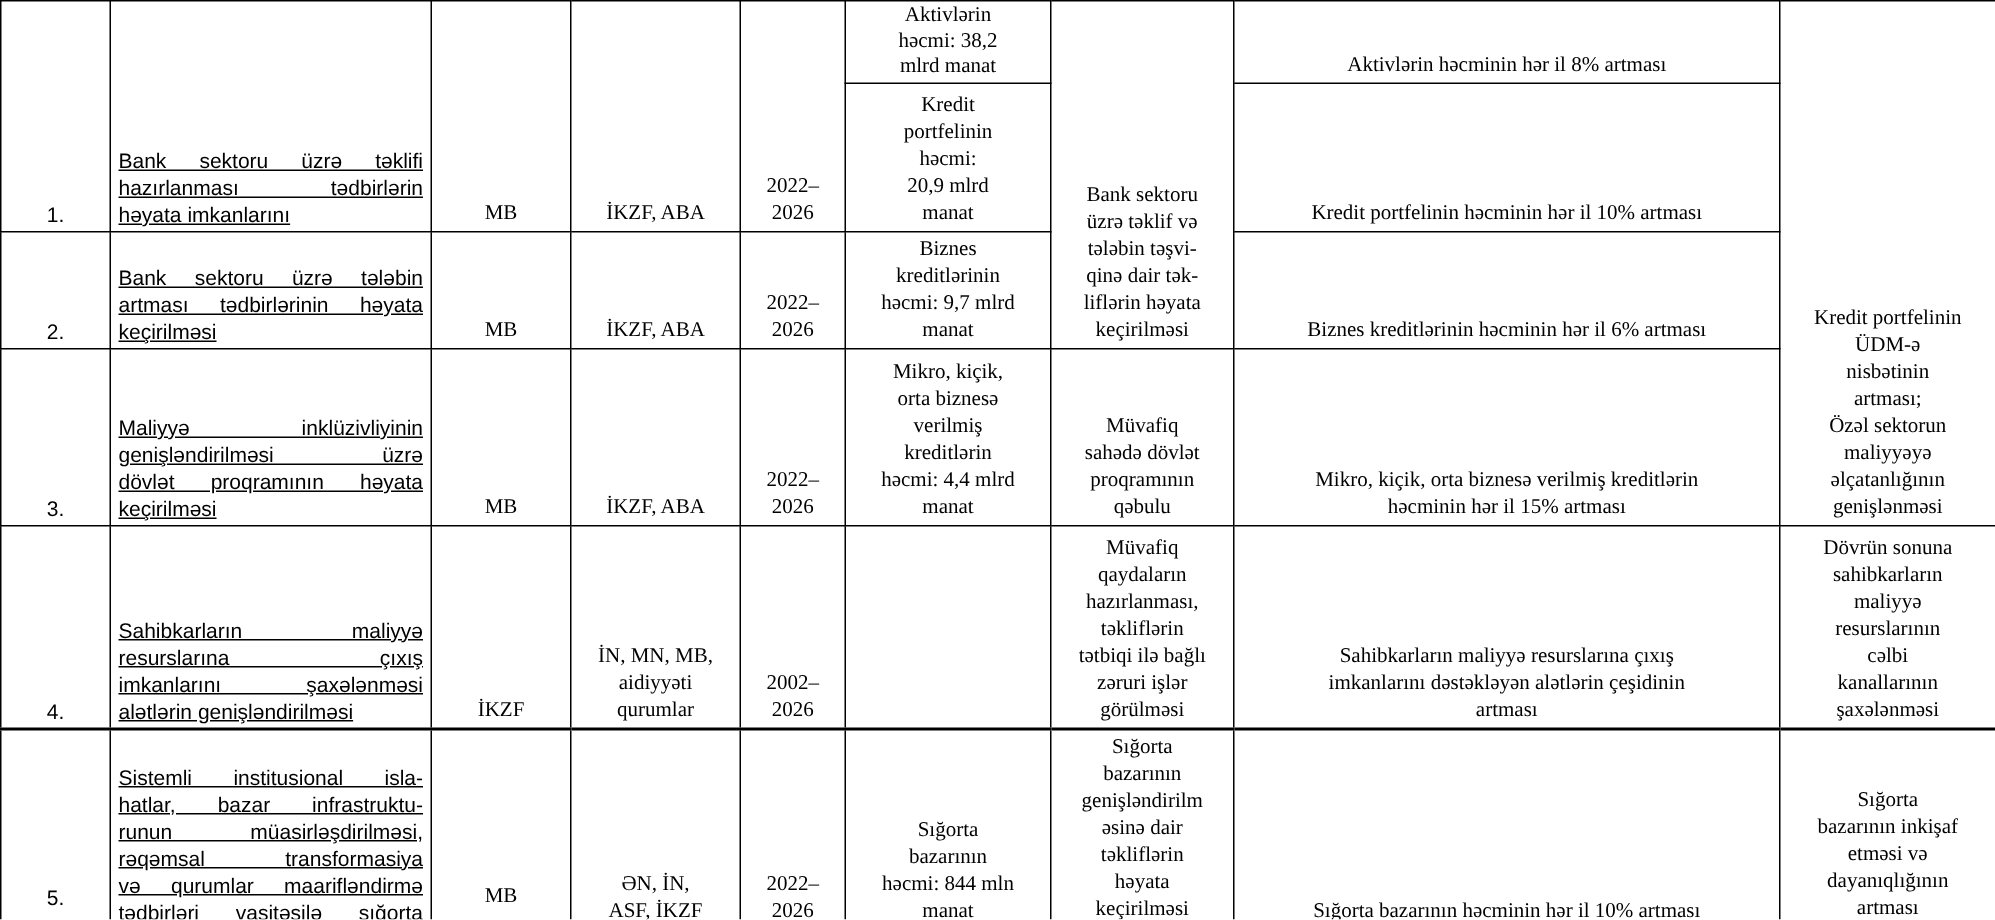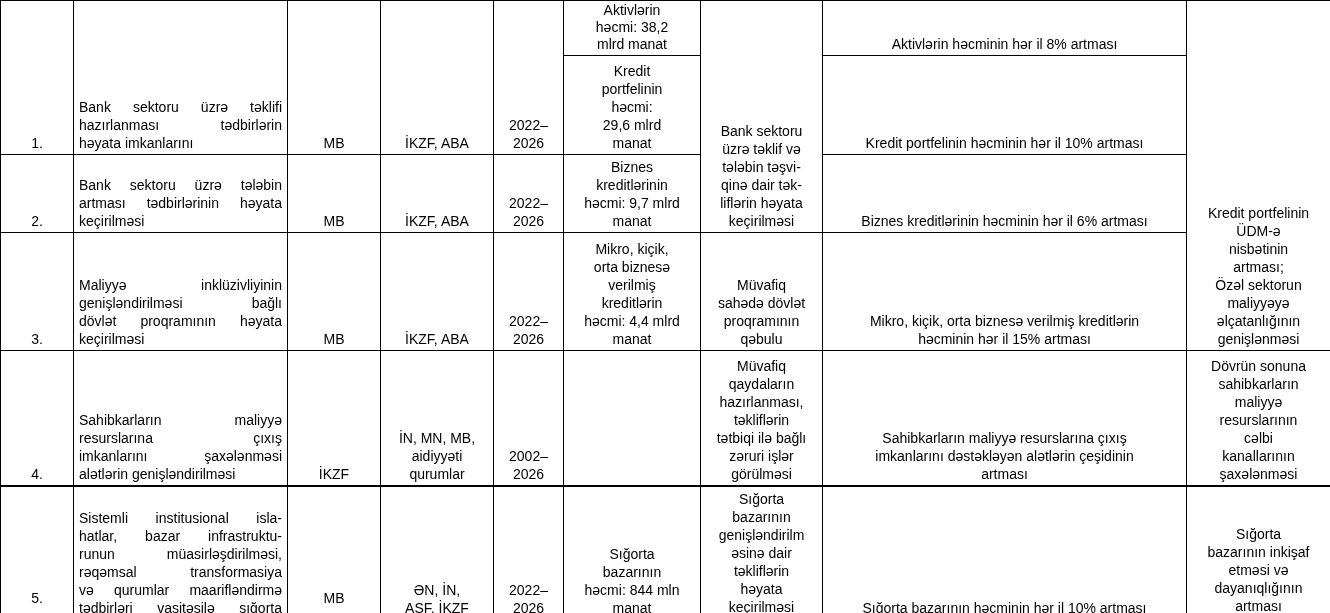--- a/index.html
+++ b/index.html
@@ -20,24 +20,24 @@
     font-size: 14px;
     line-height: 18px;
   }
   table.plan td {
     border: 1px solid #000000;
     vertical-align: bottom;
     padding: 1px 5px 2px 5px;
     overflow: hidden;
     word-wrap: break-word;
   }
-  td.center { text-align: center; white-space: pre-line; }
+  td.center { text-align: center; white-space: pre-line; font-family: Liberation Serif, serif; }
   td.num { text-align: center; }
   td.tight { line-height: 17px; padding-top: 0; padding-bottom: 1px; }
-  td.measure > div { text-align: justify; text-align-last: justify; }
+  td.measure > div { text-align: justify; text-align-last: justify; text-decoration: underline; }
   td.measure.endleft > div:last-child { text-align-last: left; }
   tr.row4 > td { border-bottom: 2px solid #000000; }
   tr.row5 > td { vertical-align: top; }
   .pt3   { padding-top: 3px !important; }
   .pt22  { padding-top: 22px !important; }
   .pt38  { padding-top: 38px !important; }
   .pt58  { padding-top: 58px !important; }
   .pt94  { padding-top: 94px !important; }
   .pt102 { padding-top: 102px !important; }
   .pt112 { padding-top: 112px !important; }
@@ -88,21 +88,21 @@
 Özəl sektorun
 maliyyəyə
 əlçatanlığının
 genişlənməsi</td>
     </tr>
 
     <tr style="height:99px">
       <td class="center">Kredit
 portfelinin
 həcmi:
-29,6 mlrd
+20,9 mlrd
 manat</td>
       <td class="center">Kredit portfelinin həcminin hər il 10% artması</td>
     </tr>
 
     <tr style="height:78px">
       <td class="num">2.</td>
       <td class="measure endleft">
             <div>Bank sektoru üzrə tələbin</div>
             <div>artması tədbirlərinin həyata</div>
             <div>keçirilməsi</div>
@@ -115,21 +115,21 @@
 kreditlərinin
 həcmi: 9,7 mlrd
 manat</td>
       <td class="center">Biznes kreditlərinin həcminin hər il 6% artması</td>
     </tr>
 
     <tr style="height:118px">
       <td class="num">3.</td>
       <td class="measure endleft">
             <div>Maliyyə inklüzivliyinin</div>
-            <div>genişləndirilməsi bağlı</div>
+            <div>genişləndirilməsi üzrə</div>
             <div>dövlət proqramının həyata</div>
             <div>keçirilməsi</div>
           </td>
       <td class="center">MB</td>
       <td class="center">İKZF, ABA</td>
       <td class="center">2022–
 2026</td>
       <td class="center">Mikro, kiçik,
 orta biznesə
 verilmiş

